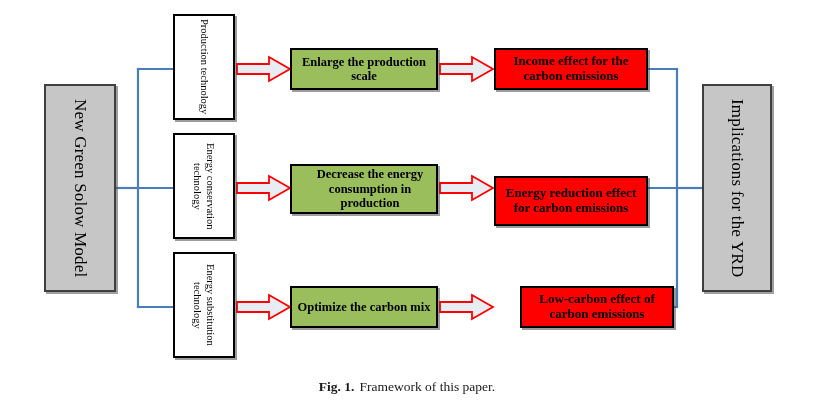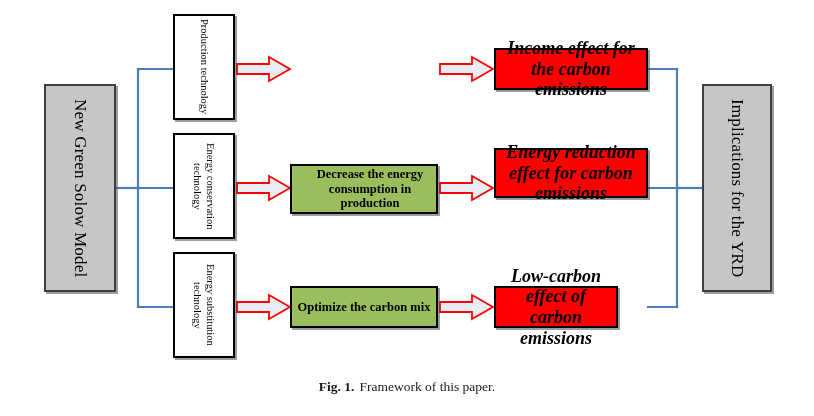--- a/index.html
+++ b/index.html
@@ -87,24 +87,23 @@
     padding: 0 4px;
   }
 
   
   .node.red {
     border: 2px solid #000000;
     background: #fe0000;
     box-shadow: 2px 2px 0 rgba(60,60,60,0.5);
   }
   .node.red .node-label {
-    font-size: 18px;
+    font-size: 13px;
     font-weight: 700;
     padding: 0 3px;
-    font-style: italic;
   }
 
   
   .block-arrow {
     position: absolute;
   }
 
   
   #figure-caption {
     position: absolute;
@@ -169,34 +168,37 @@
   <div class="node tech" style="left:173px; top:14px; width:62px; height:106px;">
     <span class="node-label">Production technology</span>
   </div>
   <div class="node tech" style="left:173px; top:133px; width:62px; height:106px;">
     <span class="node-label">Energy conservation technology</span>
   </div>
   <div class="node tech" style="left:173px; top:252px; width:62px; height:106px;">
     <span class="node-label">Energy substitution technology</span>
   </div>
 
+  <div class="node green" style="left:290px; top:48px; width:148px; height:42px;">
+    <span class="node-label">Enlarge the production scale</span>
+  </div>
   <div class="node green" style="left:290px; top:164px; width:148px; height:50px;padding-left:12px;">
     <span class="node-label">Decrease the energy consumption in production</span>
   </div>
   <div class="node green" style="left:290px; top:286px; width:148px; height:42px;">
     <span class="node-label">Optimize the carbon mix</span>
   </div>
 
   <div class="node red" style="left:494px; top:48px; width:154px; height:42px;">
     <span class="node-label">Income effect for the carbon emissions</span>
   </div>
-  <div class="node red" style="left:494px; top:148px; width:154px; height:50px;">
+  <div class="node red" style="left:494px; top:176px; width:154px; height:50px;">
     <span class="node-label">Energy reduction effect for carbon emissions</span>
   </div>
-  <div class="node red" style="left:494px; top:286px; width:124px; height:42px;">
+  <div class="node red" style="left:520px; top:286px; width:154px; height:42px;">
     <span class="node-label">Low-carbon effect of carbon emissions</span>
   </div>
 
   <div class="node vertical" style="left:702px; top:84px; width:70px; height:208px;">
     <span class="node-label">Implications for the YRD</span>
   </div>
 
   <div id="figure-caption">
     <span class="cap-lead">Fig. 1.</span><span>Framework of this paper.</span>
   </div>

